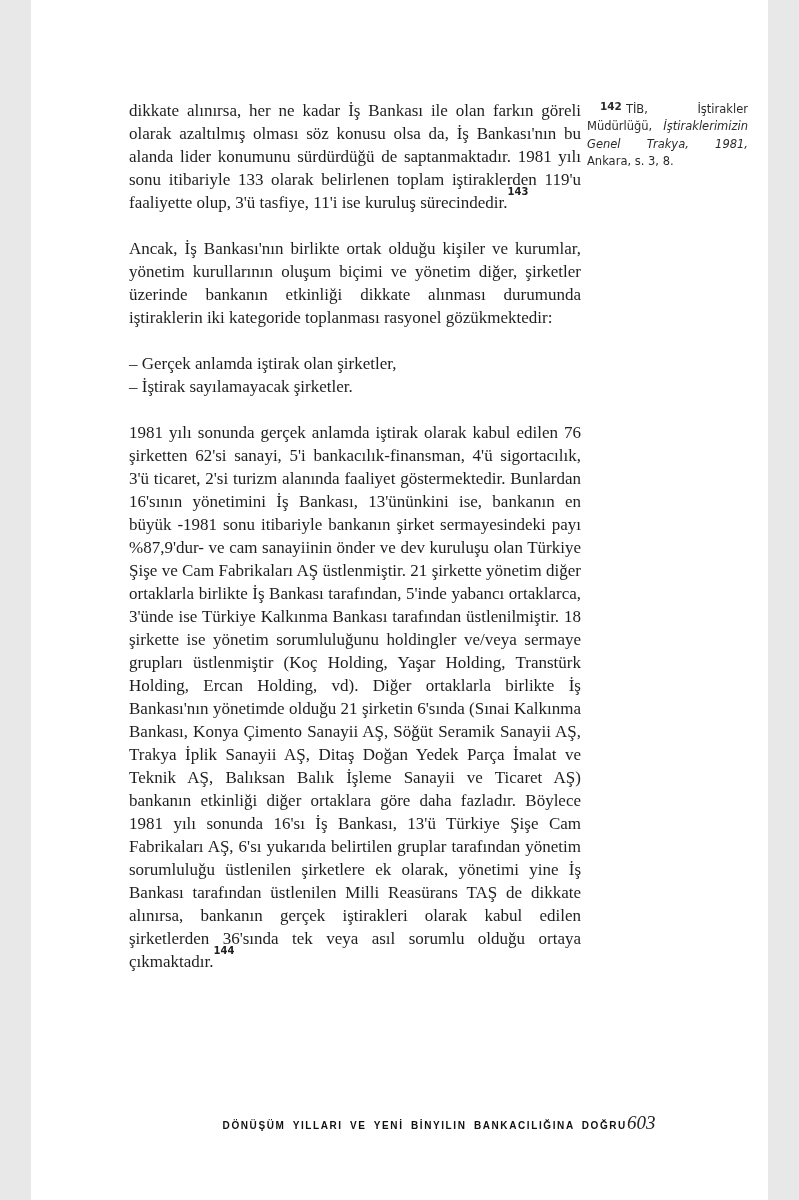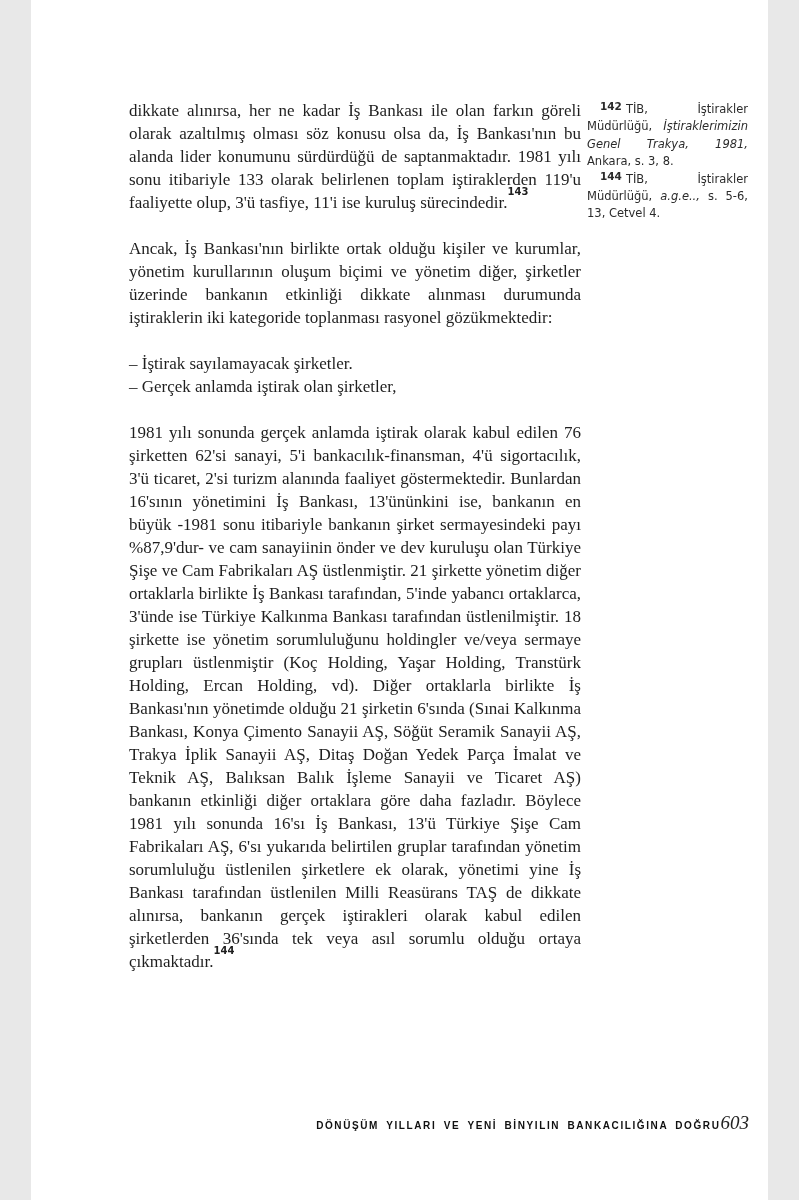--- a/index.html
+++ b/index.html
@@ -72,21 +72,21 @@
   .note-italic {
     font-style: italic;
   }
   
   .footer {
     position: absolute;
     left: 98px;
     top: 1112px;
     width: 620px;
     display: flex;
-    justify-content: flex-end;
+    justify-content: center;
     align-items: baseline;
   }
   .running-title {
     font-family: "Liberation Sans", sans-serif;
     font-weight: 700;
     font-size: 10px;
     letter-spacing: 1.6px;
     word-spacing: 3px;
     color: #101010;
   }
@@ -101,32 +101,31 @@
 <body>
 
 <div class="page">
 
   <main class="body-col">
     <p><span>dikkate alınırsa, her ne kadar İş Bankası ile olan farkın göreli olarak azaltılmış olması söz konusu olsa da, İş Bankası'nın bu alanda lider konumunu sürdürdüğü de saptanmaktadır. 1981 yılı sonu itibariyle 133 olarak belirlenen toplam iştiraklerden 119'u faaliyette olup, 3'ü tasfiye, 11'i ise kuruluş sürecindedir.</span><sup class="fnref">143</sup></p>
 
     <p><span>Ancak, İş Bankası'nın birlikte ortak olduğu kişiler ve kurumlar, yönetim kurullarının oluşum biçimi ve yönetim diğer, şirketler üzerinde bankanın etkinliği dikkate alınması durumunda iştiraklerin iki kategoride toplanması rasyonel gözükmektedir:</span></p>
 
     <div class="list">
+      <p>– Gerçek anlamda iştirak olan şirketler,</p>
       <p>– İştirak sayılamayacak şirketler.</p>
-      <p>– Gerçek anlamda iştirak olan şirketler,</p>
     </div>
 
     <p><span>1981 yılı sonunda gerçek anlamda iştirak olarak kabul edilen 76 şirketten 62'si sanayi, 5'i bankacılık-finansman, 4'ü sigortacılık, 3'ü ticaret, 2'si turizm alanında faaliyet göstermektedir. Bunlardan 16'sının yönetimini İş Bankası, 13'ününkini ise, bankanın en büyük -1981 sonu itibariyle bankanın şirket sermayesindeki payı %87,9'dur- ve cam sanayiinin önder ve dev kuruluşu olan Türkiye Şişe ve Cam Fabrikaları AŞ üstlenmiştir. 21 şirkette yönetim diğer ortaklarla birlikte İş Bankası tarafından, 5'inde yabancı ortaklarca, 3'ünde ise Türkiye Kalkınma Bankası tarafından üstlenilmiştir. 18 şirkette ise yönetim sorumluluğunu holdingler ve/veya sermaye grupları üstlenmiştir (Koç Holding, Yaşar Holding, Transtürk Holding, Ercan Holding, vd). Diğer ortaklarla birlikte İş Bankası'nın yönetimde olduğu 21 şirketin 6'sında (Sınai Kalkınma Bankası, Konya Çimento Sanayii AŞ, Söğüt Seramik Sanayii AŞ, Trakya İplik Sanayii AŞ, Ditaş Doğan Yedek Parça İmalat ve Teknik AŞ, Balıksan Balık İşleme Sanayii ve Ticaret AŞ) bankanın etkinliği diğer ortaklara göre daha fazladır. Böylece 1981 yılı sonunda 16'sı İş Bankası, 13'ü Türkiye Şişe Cam Fabrikaları AŞ, 6'sı yukarıda belirtilen gruplar tarafından yönetim sorumluluğu üstlenilen şirketlere ek olarak, yönetimi yine İş Bankası tarafından üstlenilen Milli Reasürans TAŞ de dikkate alınırsa, bankanın gerçek iştirakleri olarak kabul edilen şirketlerden 36'sında tek veya asıl sorumlu olduğu ortaya çıkmaktadır.</span><sup class="fnref">144</sup></p>
   </main>
 
   <aside class="notes-col">
     <p class="note"><span class="note-num">142</span><span>TİB, İştirakler Müdürlüğü, </span><span class="note-italic">İştiraklerimizin Genel Trakya, 1981,</span><span> Ankara, s. 3, 8.</span></p>
 
 
-    <p class="note"><span class="note-num">144</span><span>TİB, İştirakler Müdürlüğü, </span><span class="note-italic">a.g.e..,</span><span> s. 5-6, 13, Cetvel 4.</span></p>
   </aside>
 
   <footer class="footer">
     <span class="running-title">DÖNÜŞÜM YILLARI VE YENİ BİNYILIN BANKACILIĞINA DOĞRU</span>
     <span class="page-number">603</span>
   </footer>
 
 </div>
 
 </body></html>

